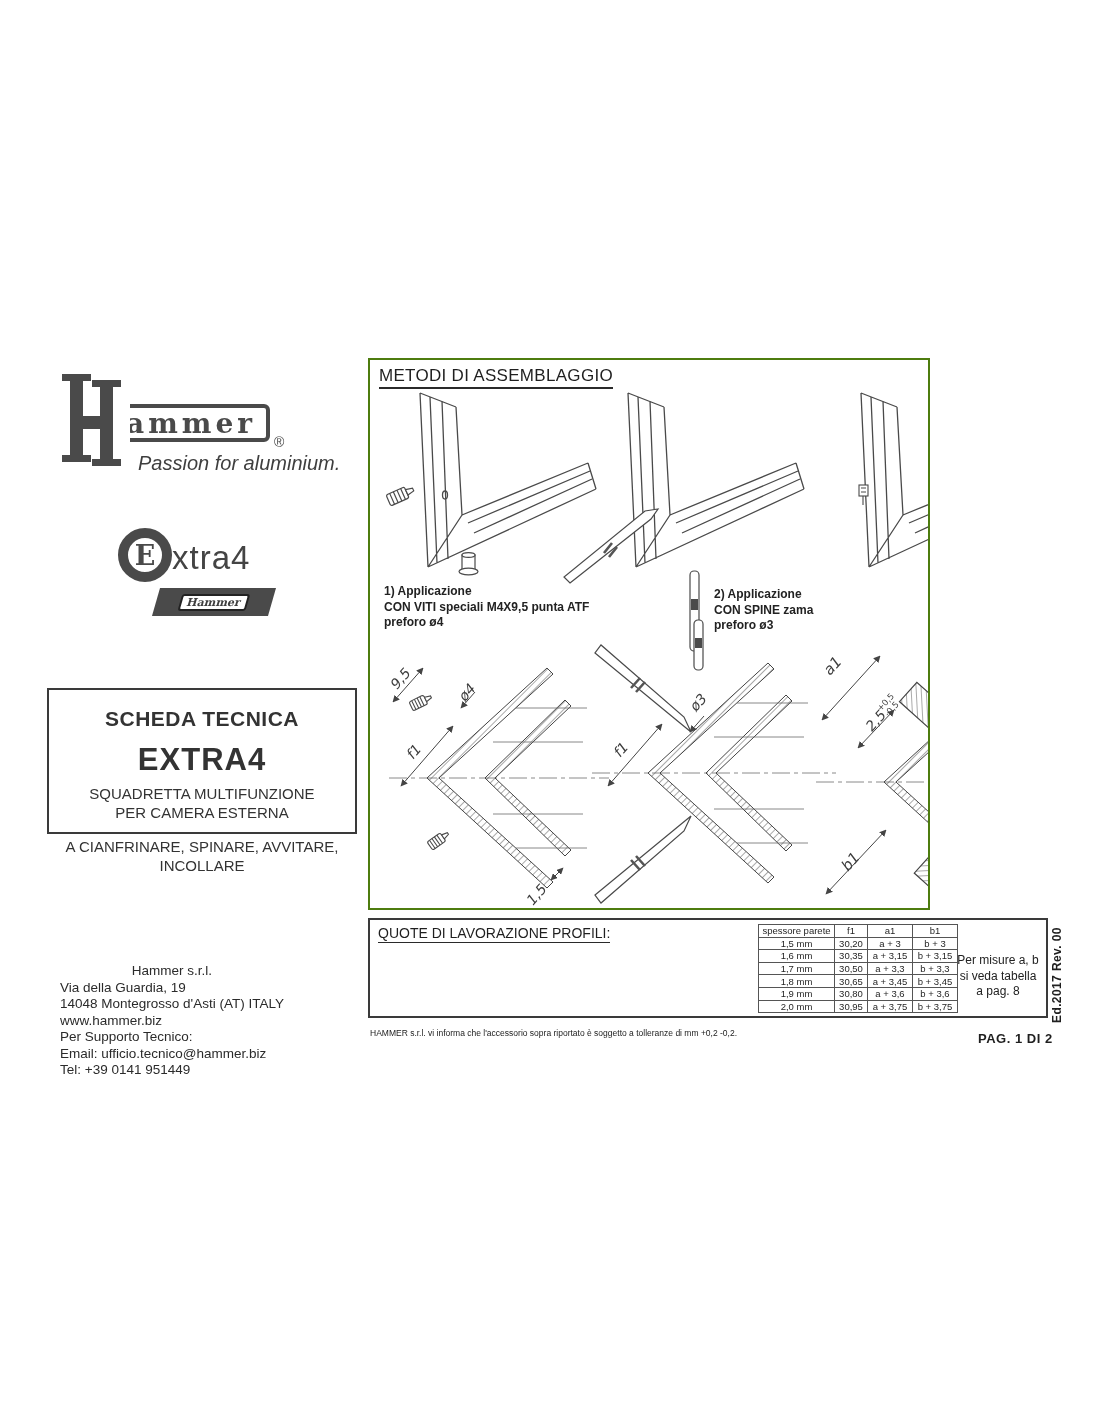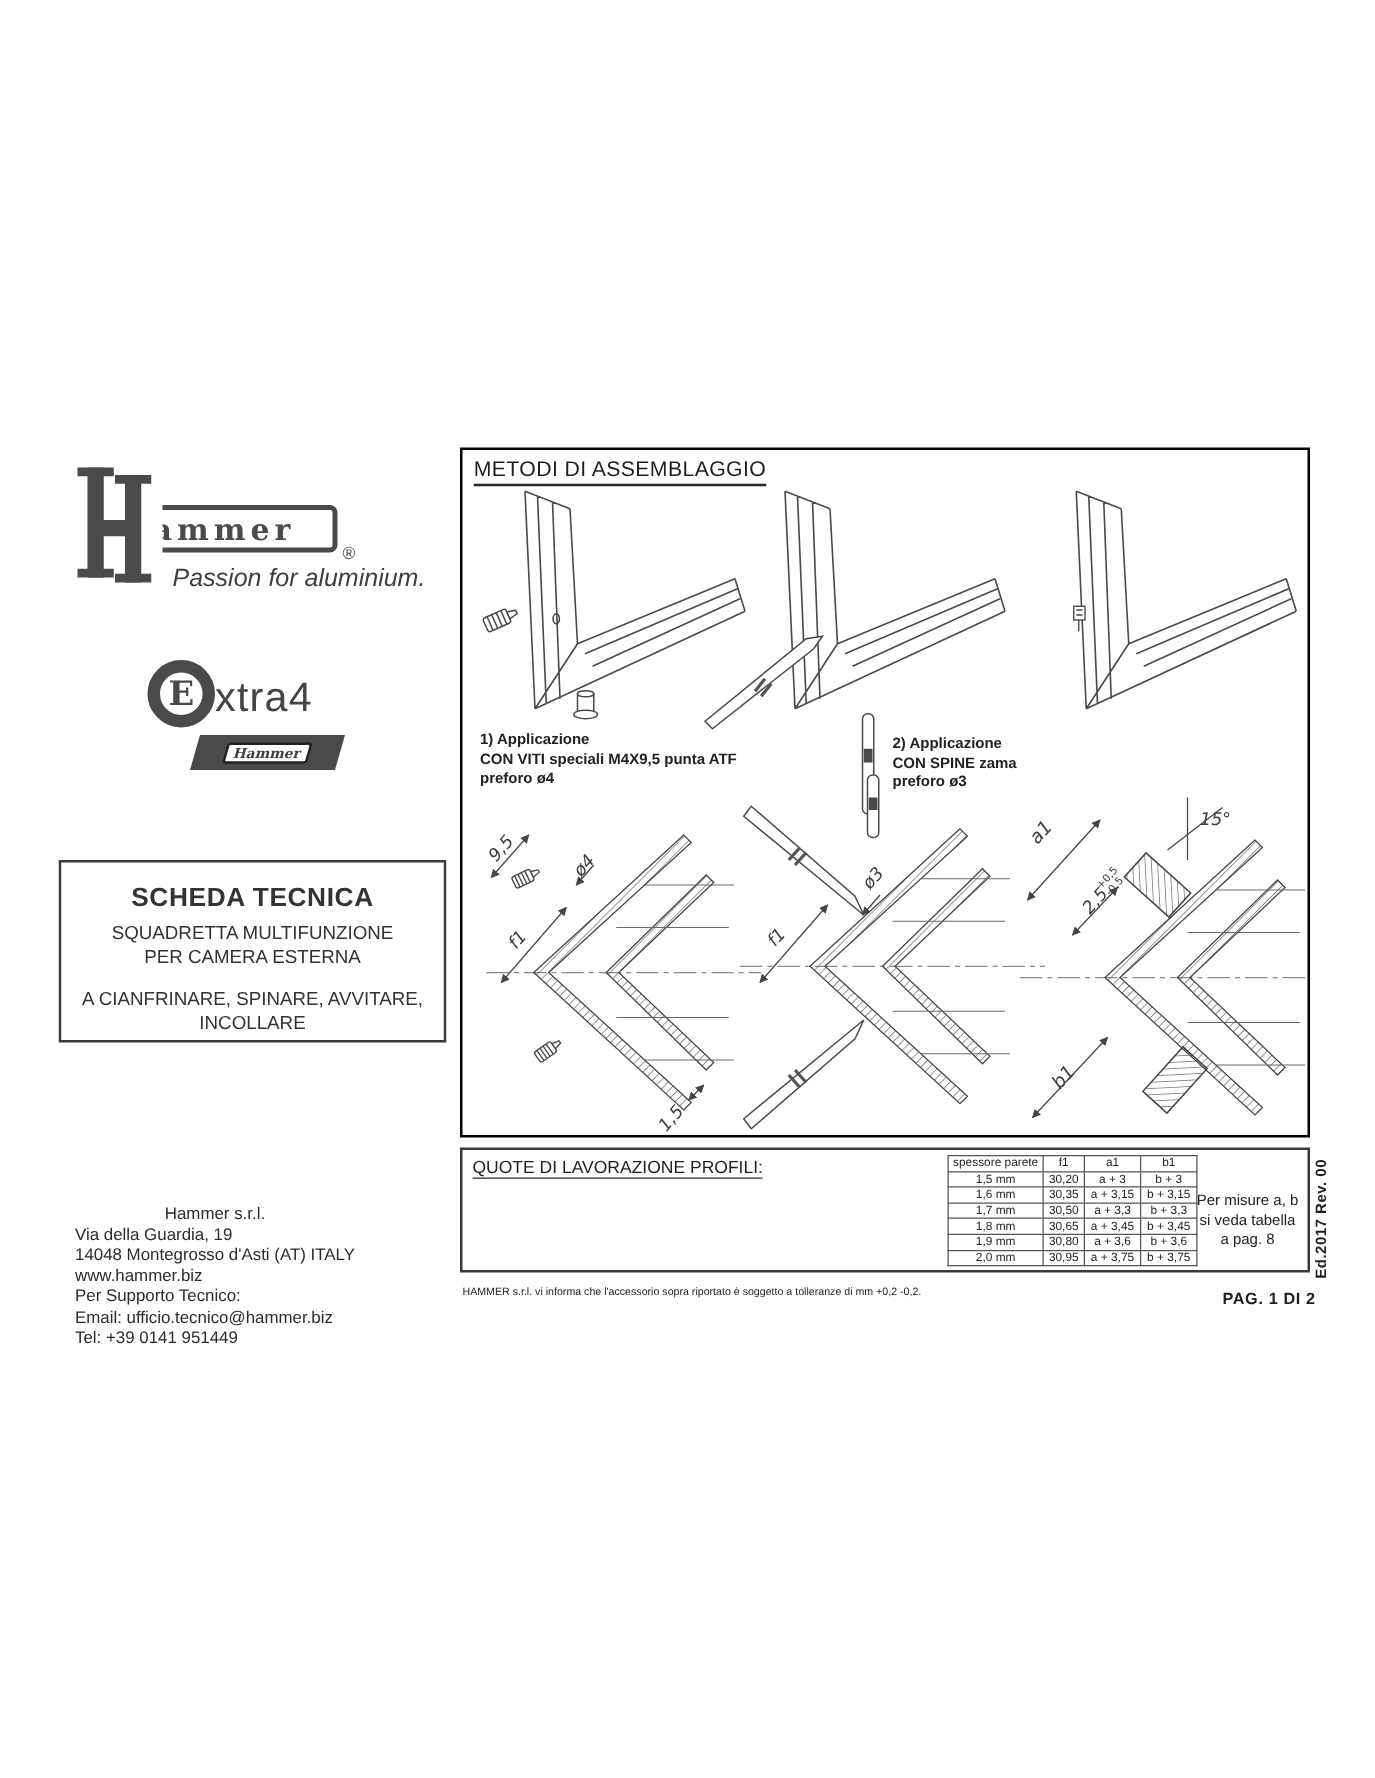--- a/index.html
+++ b/index.html
@@ -3,22 +3,22 @@
 <meta charset="utf-8">
 <style>
   html,body{margin:0;padding:0;background:#e8e8e8;}
   #page{position:relative;width:1100px;height:1422px;background:#ffffff;margin:0 auto;
         font-family:"Liberation Sans",sans-serif;color:#2f2f2f;overflow:hidden;}
   #page *{box-sizing:border-box;}
 
   
   .hammer-logo{position:absolute;left:48px;top:368px;width:300px;height:110px;}
   .h-box{position:absolute;left:70px;top:36px;width:152px;height:38px;border:4px solid #4a4a4a;
-         border-radius:6px;display:flex;align-items:center;justify-content:flex-start;padding-right:10px;
-         font-family:"DejaVu Serif",serif;font-weight:bold;font-size:24px;letter-spacing:4px;color:#4a4a4a;}
+         border-radius:6px;display:flex;align-items:center;justify-content:flex-end;padding-right:10px;
+         font-family:"DejaVu Serif",serif;font-weight:bold;font-size:28px;letter-spacing:4px;color:#4a4a4a;}
   .h-white{position:absolute;left:6px;top:0px;width:76px;height:102px;background:#fff;}
   .h-glyph{position:absolute;left:14px;top:2px;width:64px;height:98px;}
   .h-glyph div{position:absolute;background:#4a4a4a;}
   .h-bar1{left:8px;top:4px;width:13px;height:88px;}
   .h-bar2{left:38px;top:10px;width:13px;height:86px;}
   .h-serif1{left:0px;top:4px;width:29px;height:7px;}
   .h-serif2{left:0px;top:85px;width:29px;height:7px;}
   .h-serif3{left:30px;top:10px;width:29px;height:7px;}
   .h-serif4{left:30px;top:89px;width:29px;height:7px;}
   .h-cross{left:18px;top:46px;width:23px;height:13px;}
@@ -45,21 +45,21 @@
   .tb-sub{font-size:15px;line-height:19px;}
   .tb-sub1{margin-top:6px;}
   .tb-feat{font-size:15px;line-height:19px;}
   .tb-feat1{margin-top:15px;}
 
   
   .contact{position:absolute;left:60px;top:963px;font-size:13.5px;line-height:16.5px;color:#2b2b2b;}
   .contact .co{font-weight:normal;text-align:center;}
 
   
-  .assembly-box{position:absolute;left:368px;top:358px;width:680px;height:552px;border:2px solid #000000;overflow:hidden;}
+  .assembly-box{position:absolute;left:368px;top:358px;width:562px;height:552px;border:2px solid #4d7c0f;overflow:hidden;}
   .asm-title{position:absolute;left:9px;top:6px;font-size:17px;color:#1f1f1f;letter-spacing:0.3px;
              border-bottom:2px solid #2a2a2a;padding-bottom:1px;display:inline-block;}
   .caption{position:absolute;font-size:12px;line-height:15.5px;color:#222;font-weight:bold;}
   .cap1{left:14px;top:224px;}
   .cap2{left:344px;top:227px;}
   .cap3{left:514px;top:225px;width:142px;text-align:right;}
   .drw{position:absolute;}
   .d1{left:10px;top:25px;}  .d2{left:190px;top:25px;}  .d3{left:465px;top:25px;}
   .b1{left:17px;top:278px;} .b2{left:220px;top:258px;} .b3{left:444px;top:270px;}
   svg text{font-family:"DejaVu Sans",sans-serif;fill:#3d3d3d;}
@@ -110,20 +110,21 @@
       <span>E</span>
     </div>
     <div class="e4-text">xtra4</div>
     <div class="e4-banner">
       <div class="e4-badge">Hammer</div>
     </div>
   </div>
 
   <div class="title-box">
     <div class="tb-heading">SCHEDA TECNICA</div>
+    <div class="tb-product">EXTRA4</div>
     <div class="tb-sub tb-sub1">SQUADRETTA MULTIFUNZIONE</div>
     <div class="tb-sub">PER CAMERA ESTERNA</div>
     <div class="tb-feat tb-feat1">A CIANFRINARE, SPINARE, AVVITARE,</div>
     <div class="tb-feat">INCOLLARE</div>
   </div>
 
   <div class="contact">
     <div class="co">Hammer s.r.l.</div>
     <div>Via della Guardia, 19</div>
     <div>14048 Montegrosso d'Asti (AT) ITALY</div>

